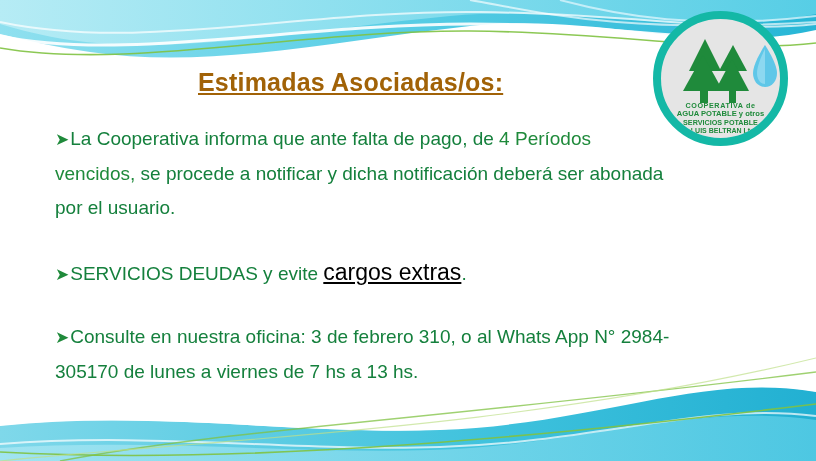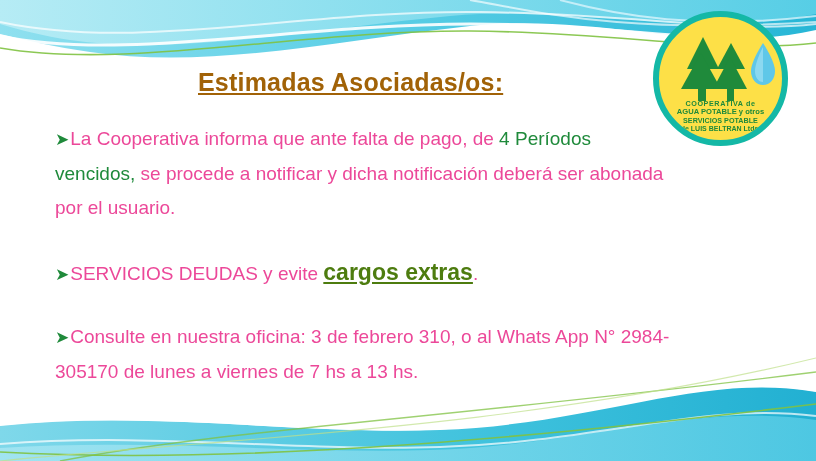--- a/index.html
+++ b/index.html
@@ -28,22 +28,22 @@
     height: 461px;
   }
   
   .logo {
     position: absolute;
     left: 653px;
     top: 11px;
     width: 135px;
     height: 135px;
     border-radius: 50%;
-    background: #fde047;
-    border: 6px solid #14b8a6;
+    background: #e5e5e5;
+    border: 8px solid #14b8a6;
     box-sizing: border-box;
     overflow: hidden;
   }
   .logo svg { display: block; }
   .logo-text {
     position: absolute;
     left: 0;
     right: 0;
     top: 83px;
     text-align: center;
@@ -111,26 +111,25 @@
   }
   .bullet {
     color: #1f8a3b;
     font-size: 17px;
     margin-right: 1px;
   }
   .green {
     color: #1f8a3b;
   }
   .green-ul {
-    color: #4d7c0f;
+    color: #000000;
     text-decoration: underline;
     font-size: 23px;
-    font-weight: bold;
-  }
-  .plain { color: #ec4899; }
+  }
+  .plain { color: #15803d; }
 </style>
 </head>
 <body>
 
 <div class="slide">
 
   <svg class="bg-svg" viewBox="0 0 816 461" preserveAspectRatio="none">
     <defs>
       <linearGradient id="gTop" x1="0" y1="0" x2="1" y2="0">
         <stop offset="0%" stop-color="#8fe0ef"></stop>

